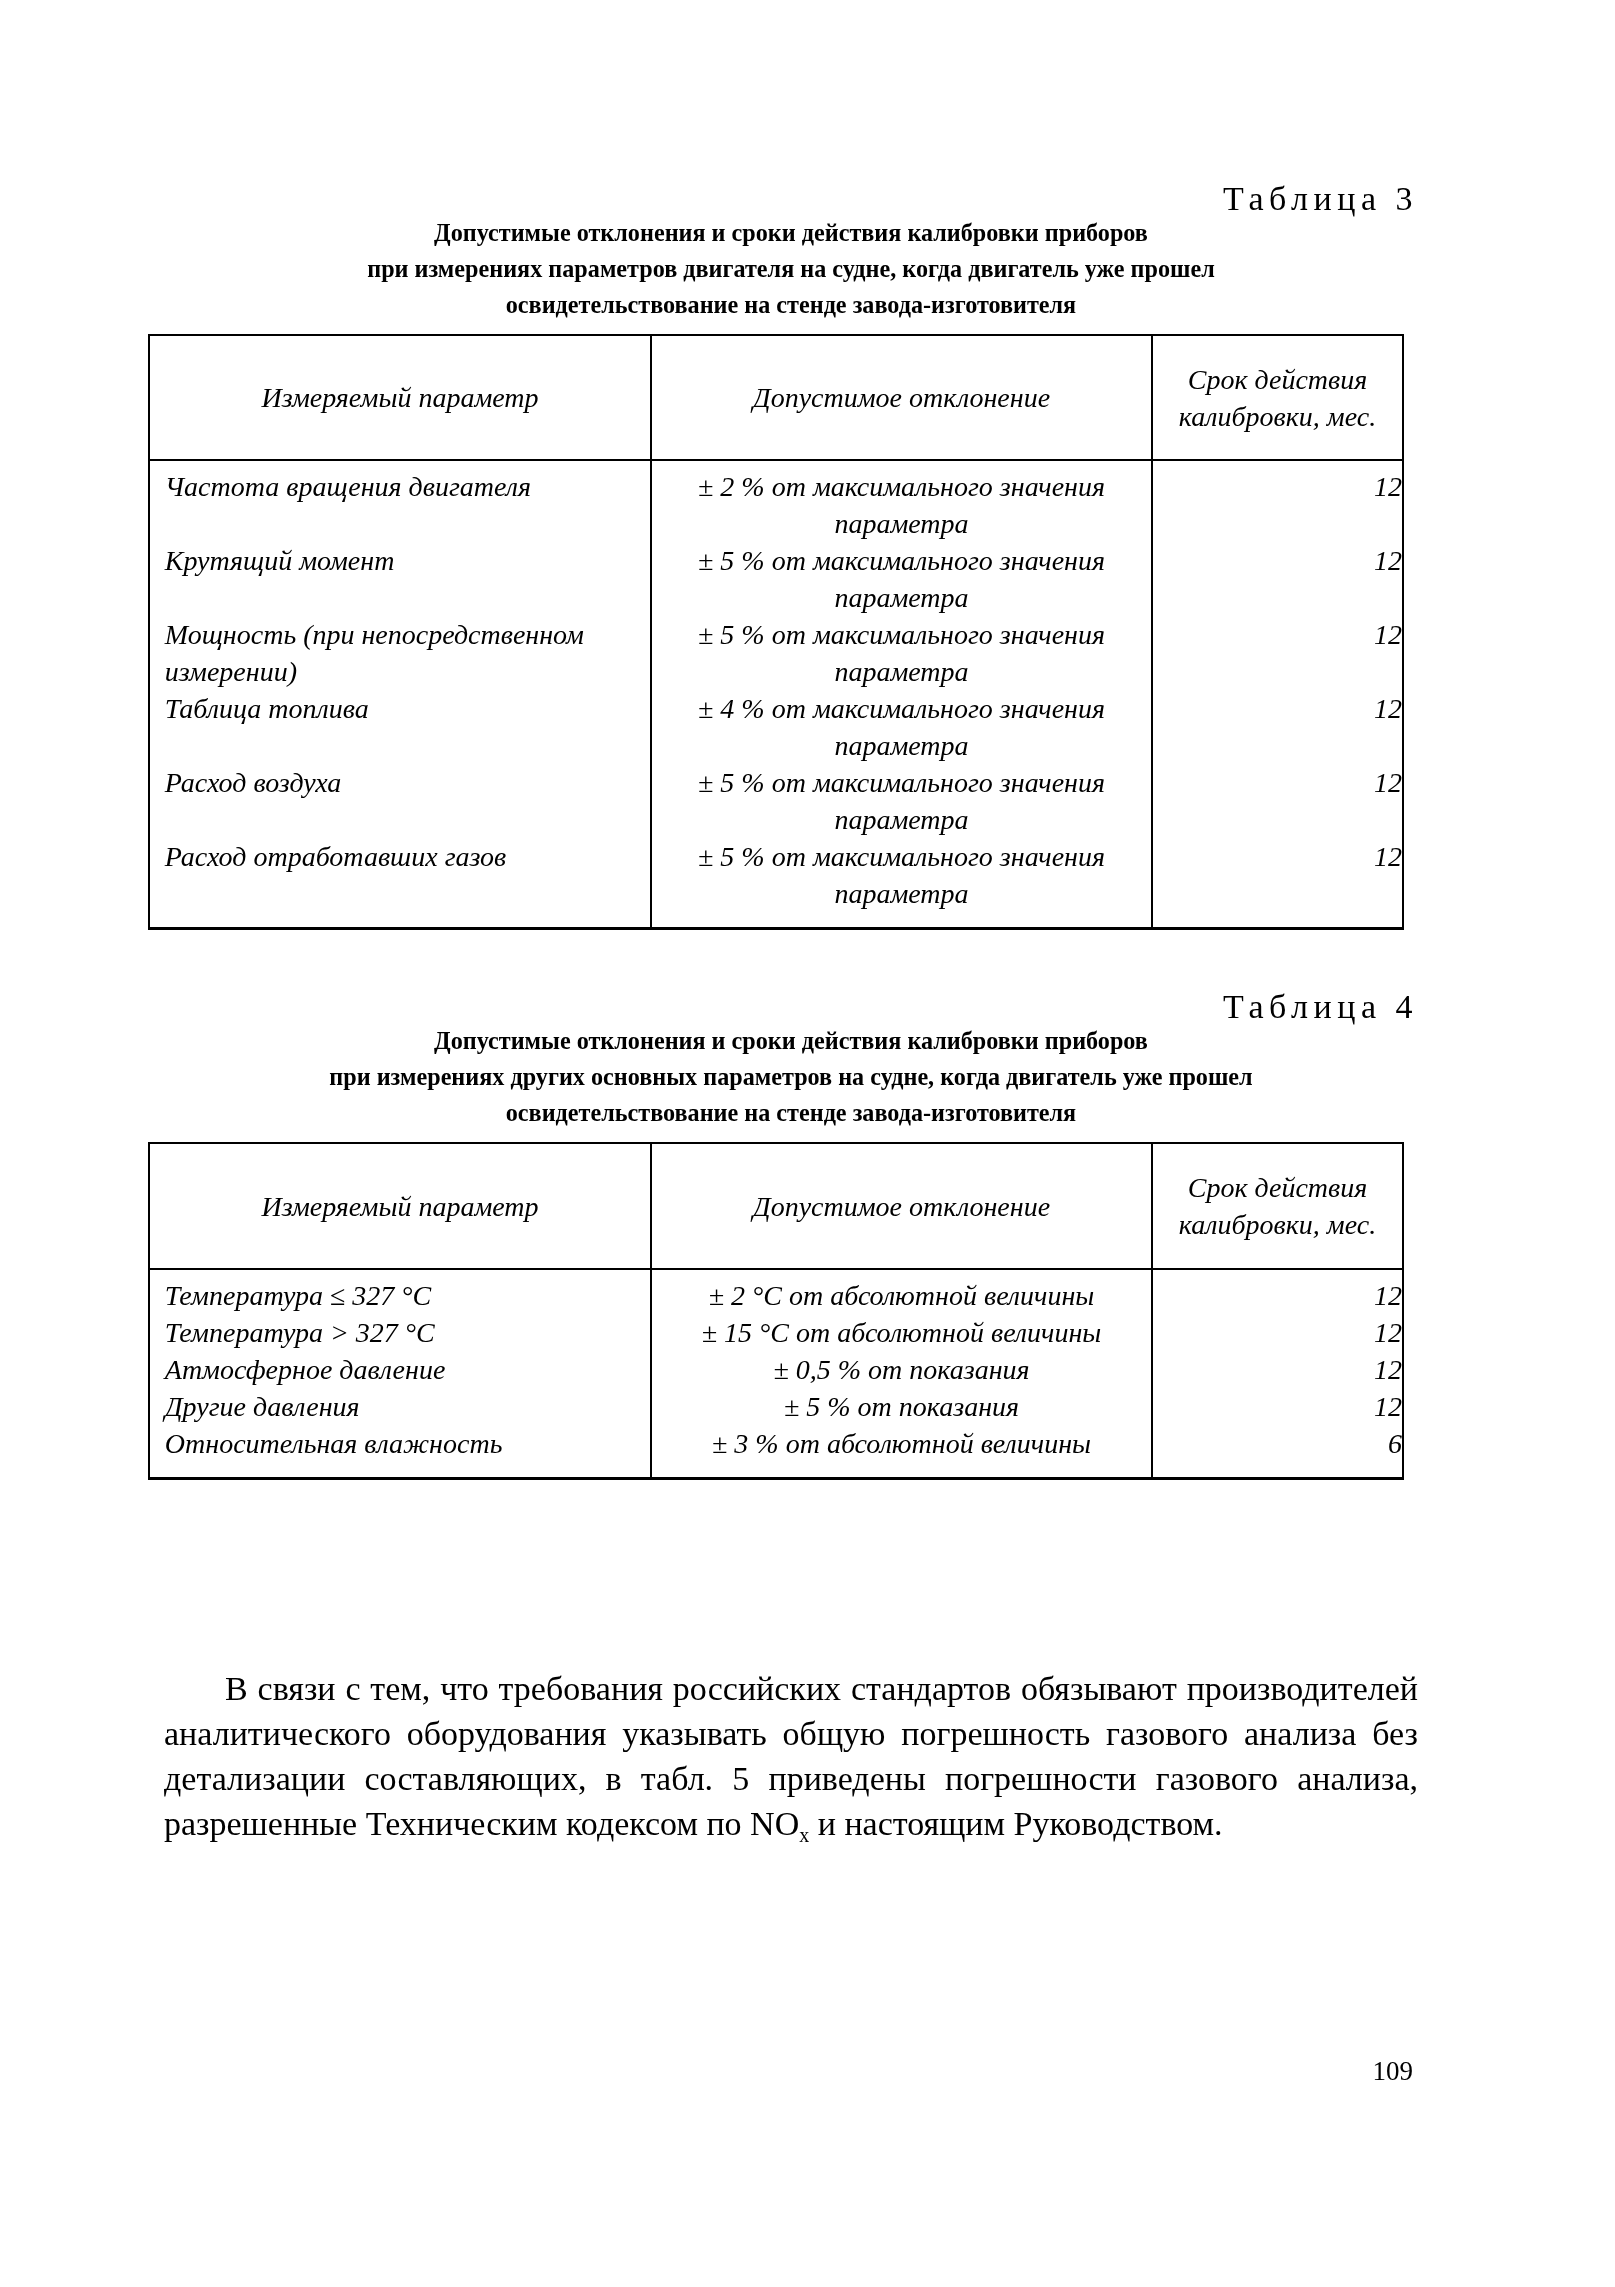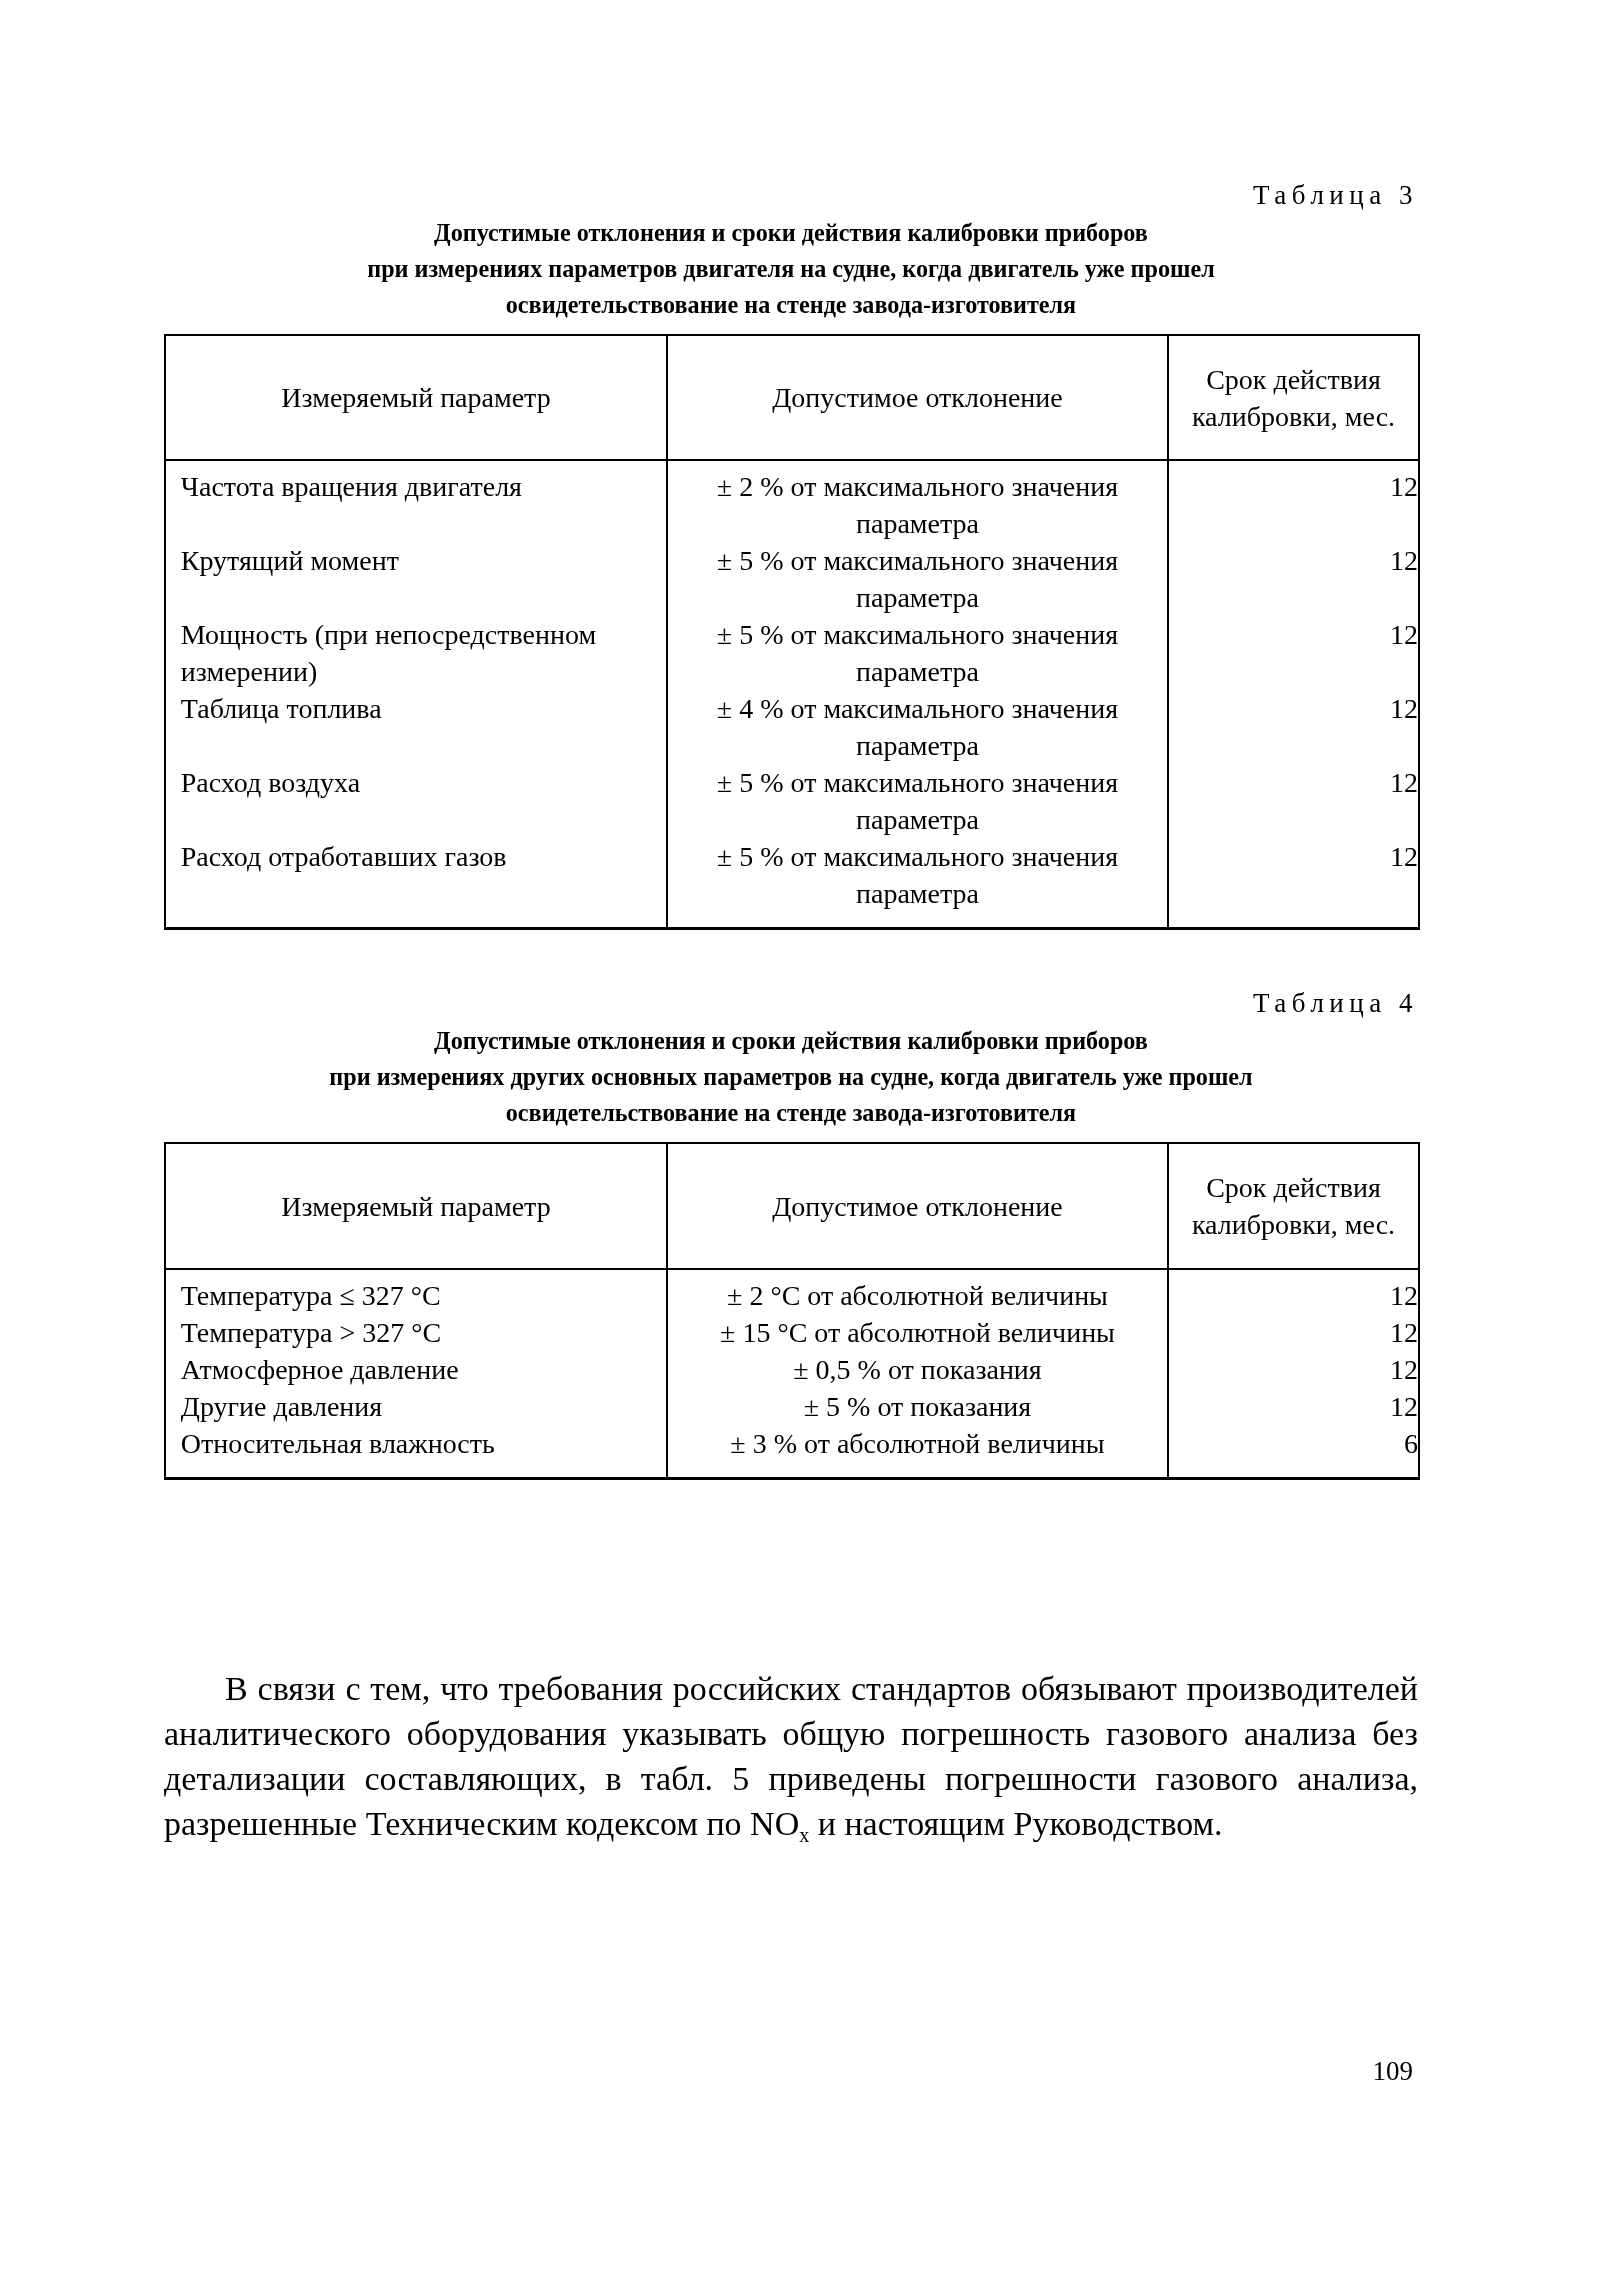--- a/index.html
+++ b/index.html
@@ -1,31 +1,31 @@
 <!DOCTYPE html>
 <html style="font-size:14.8px"><head>
   <meta charset="utf-8">
   <style>
     html, body { margin: 0; padding: 0; background: #ffffff; }
     body {
       width: 1615px; height: 2288px; position: relative; overflow: hidden;
       font-family: "Liberation Serif", "DejaVu Serif", serif; color: #000;
     }
     .caption-label {
-      position: absolute; right: 197px; font-size: 27px; letter-spacing: 5.5px;
+      position: absolute; right: 197px; font-size: 34px; letter-spacing: 5.5px;
     }
     .title {
       position: absolute; left: 164px; width: 1254px; text-align: center;
       font-weight: bold; font-size: 26px; line-height: 36px;
       transform: scaleX(0.93); transform-origin: center top;
     }
     .tbl {
-      position: absolute; left: 164px; width: 1254px;
+      position: absolute; left: 148px; width: 1254px;
       border-collapse: collapse; table-layout: fixed;
-      font-size: 28px; line-height: 37px;
+      font-size: 28px; line-height: 37px; font-style: italic;
     }
     .tbl col.c1 { width: 502px; }
     .tbl col.c2 { width: 501px; }
     .tbl col.c3 { width: 251px; }
     .tbl th {
       font-weight: normal; text-align: center; vertical-align: middle;
       border: 2.8px solid #000; padding: 0 5.5px;
     }
     .tbl td {
       border-left: 2.8px solid #000; border-right: 2.8px solid #000;

